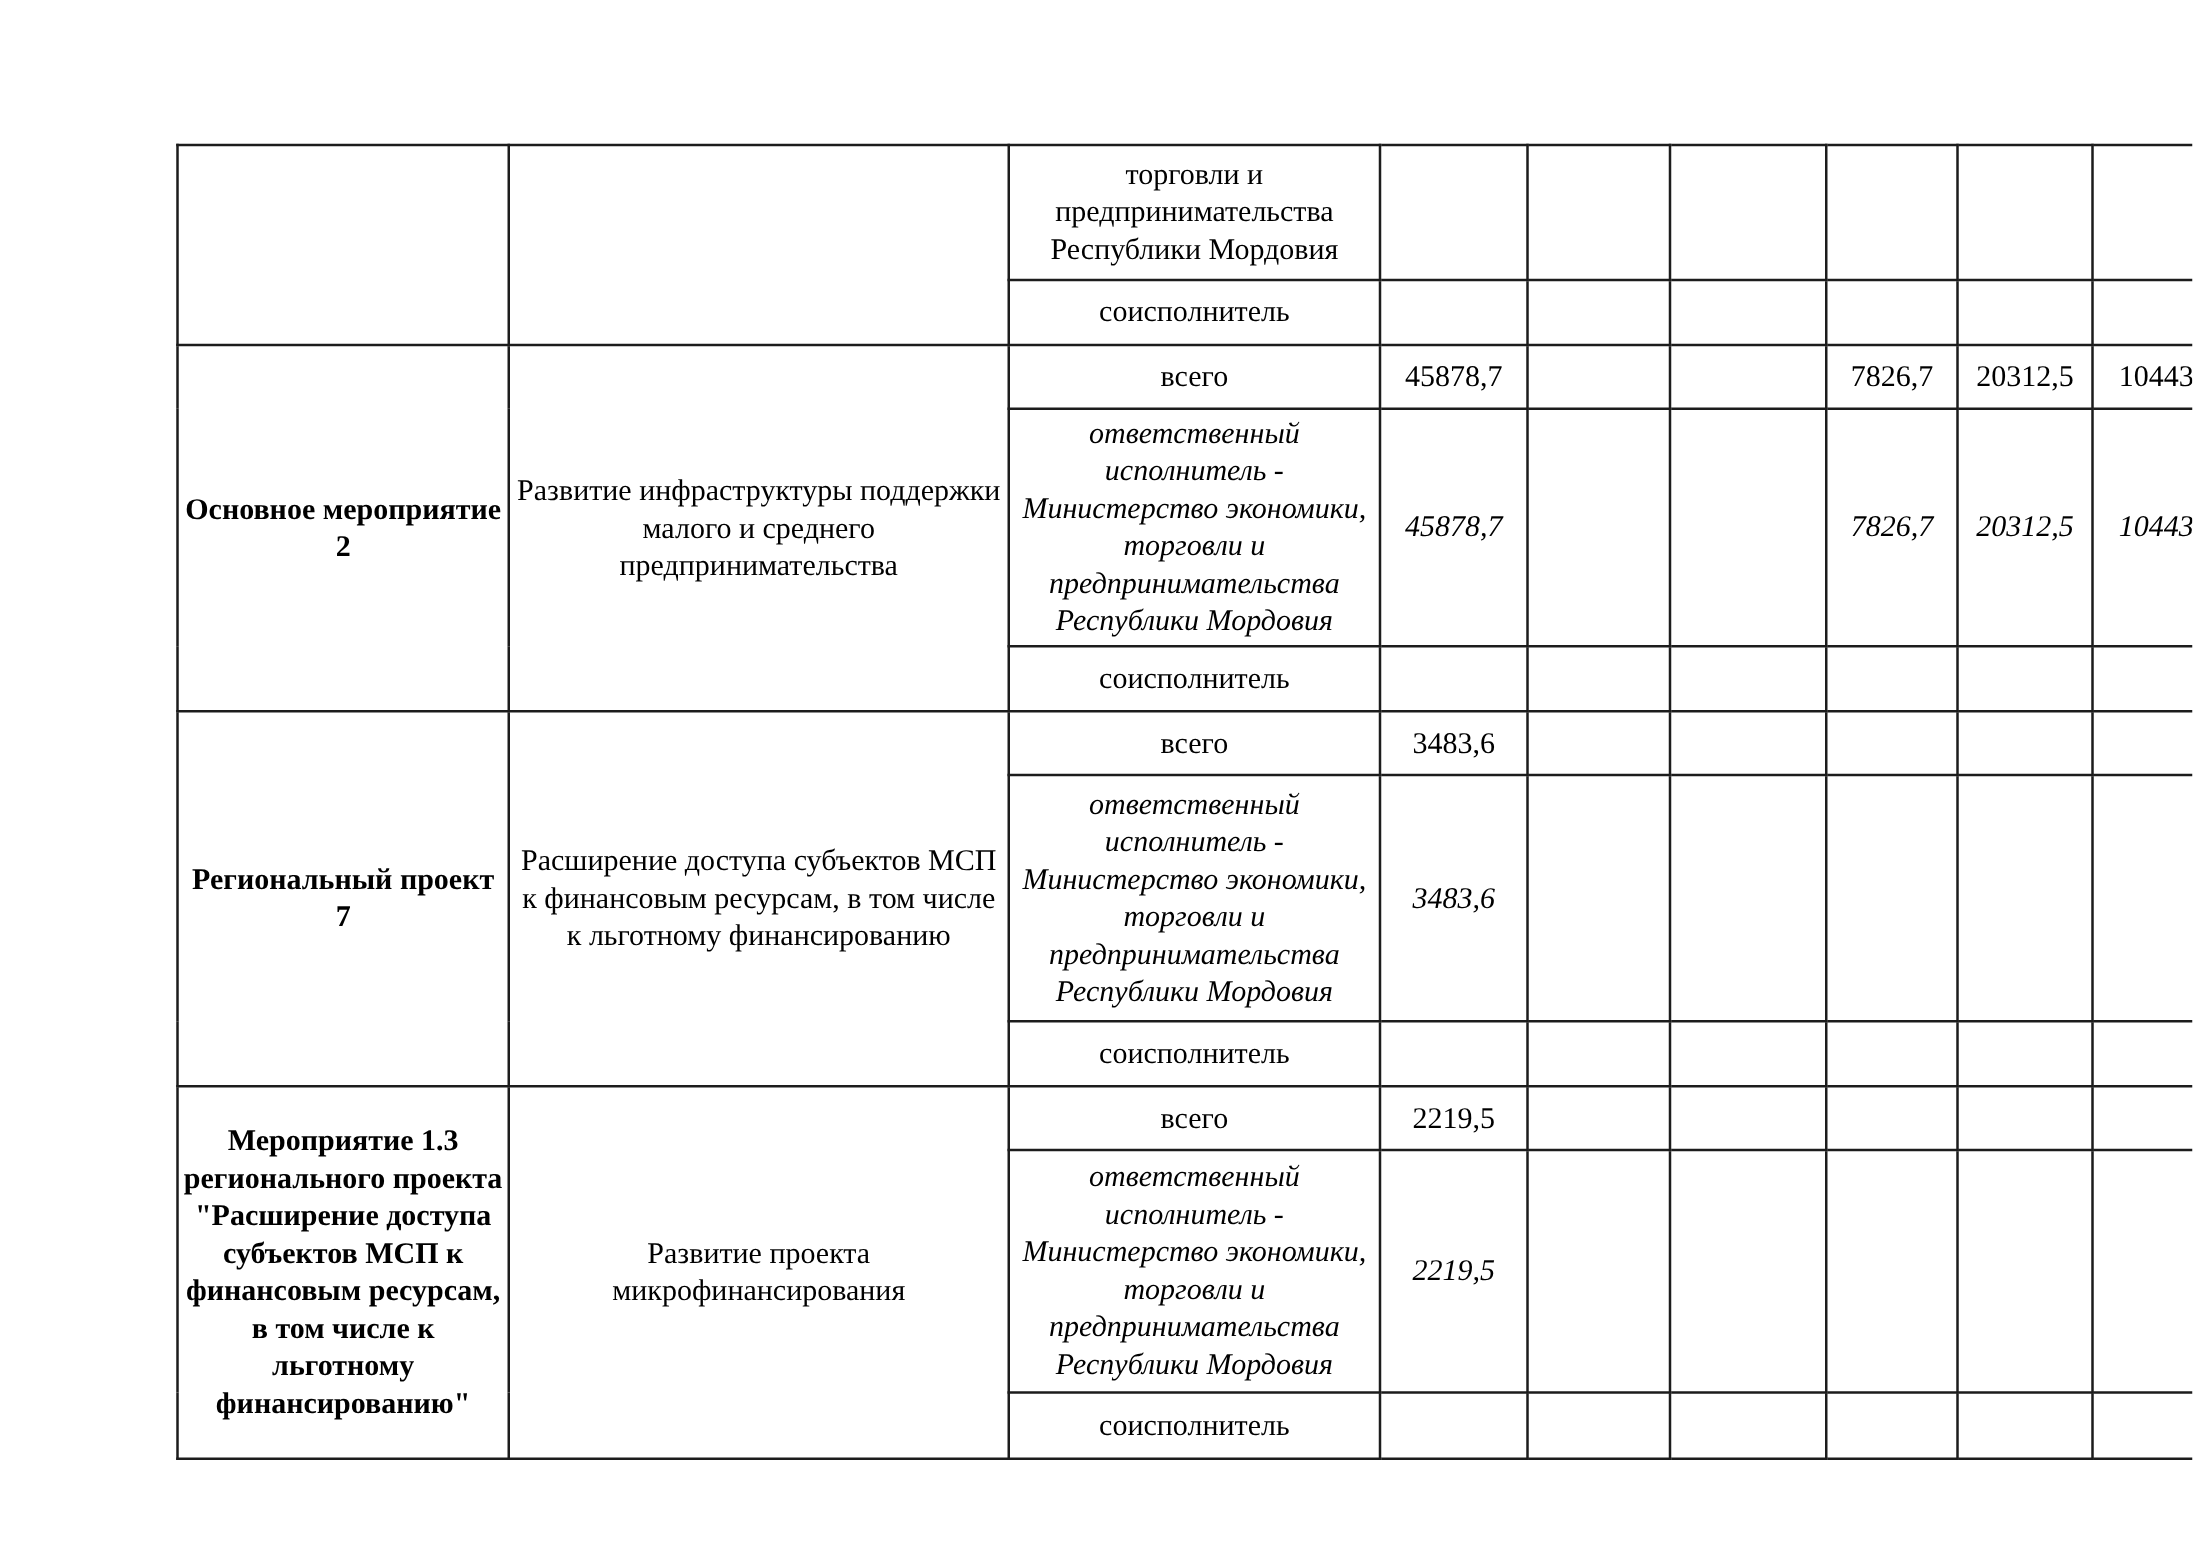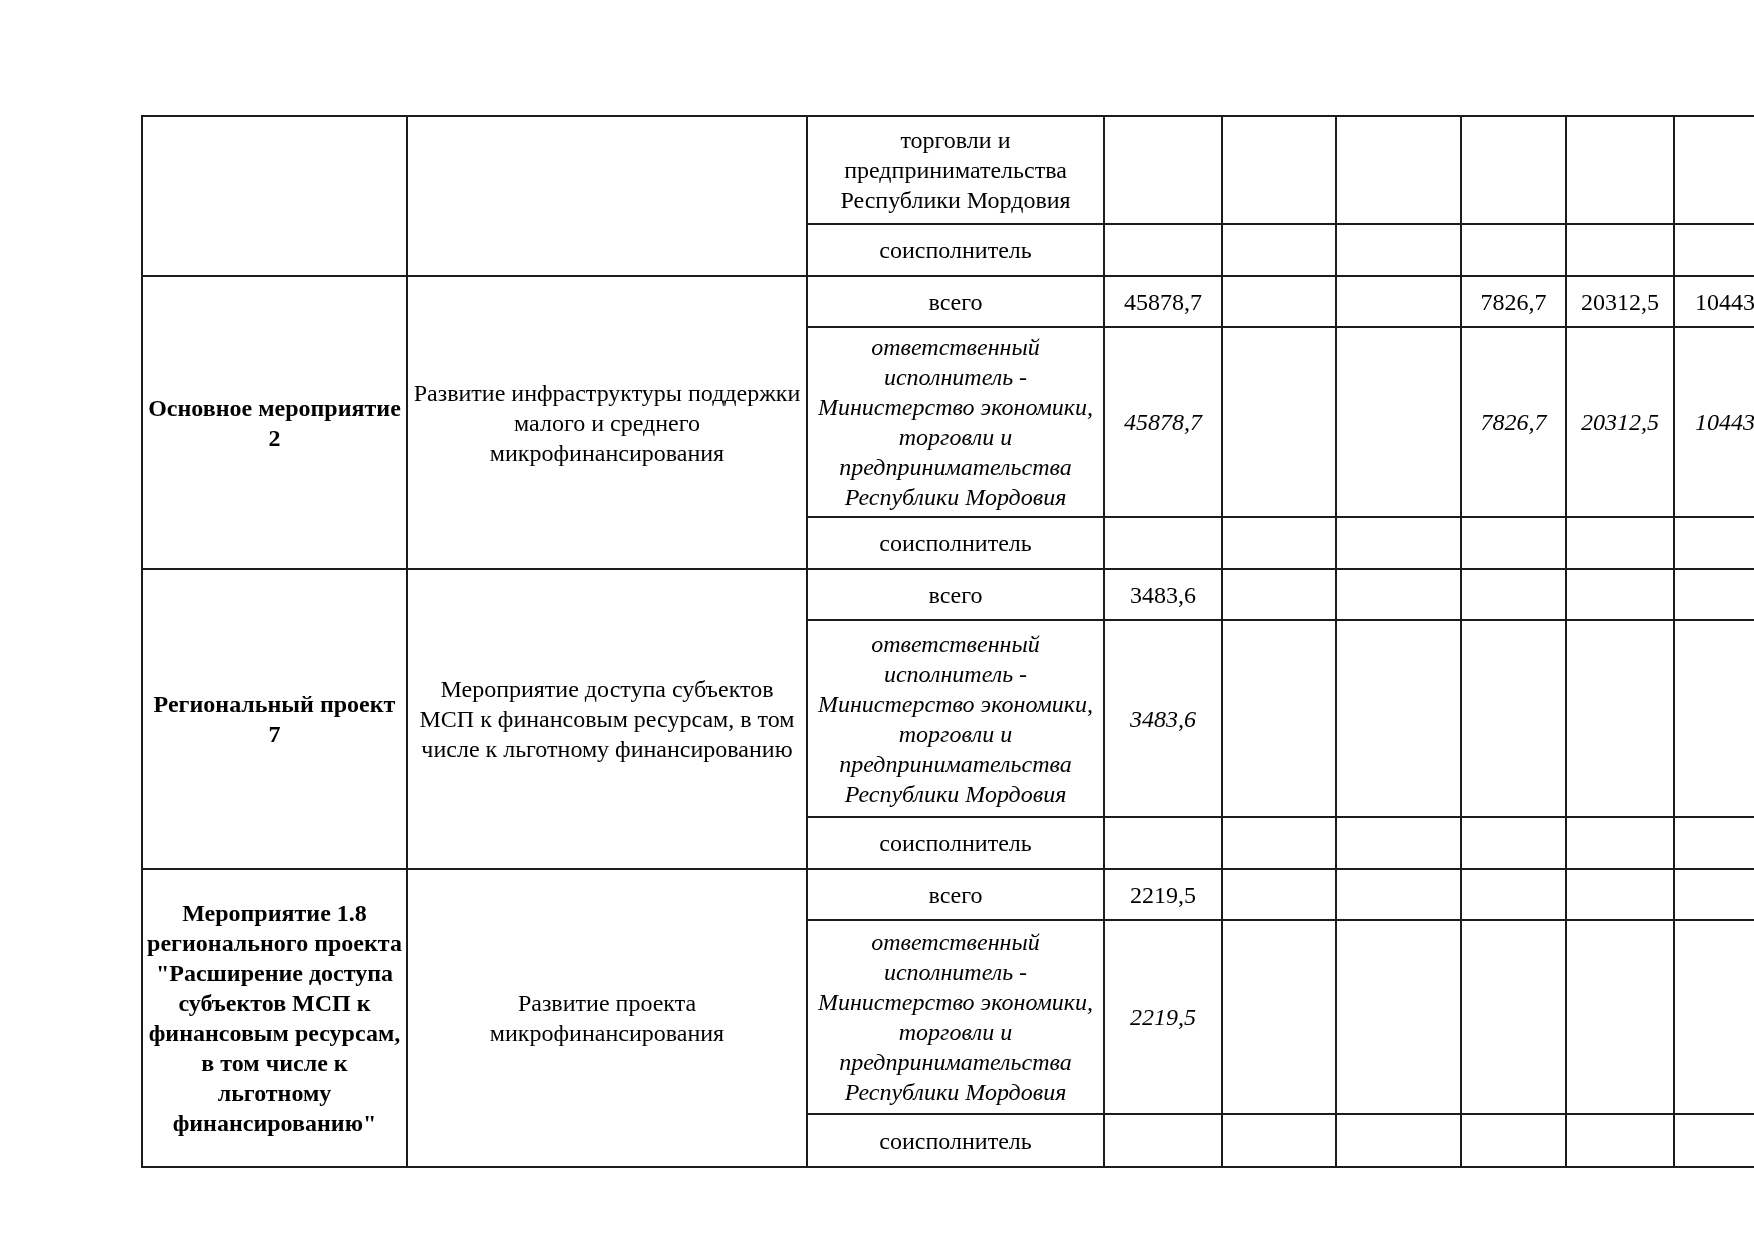--- a/index.html
+++ b/index.html
@@ -94,21 +94,21 @@
       <td></td>
       <td></td>
       <td></td>
       <td></td>
       <td></td>
       <td></td>
     </tr>
 
     <tr class="r-total">
       <td rowspan="3" class="blockcell">Основное мероприятие 2</td>
-      <td rowspan="3" class="desccell">Развитие инфраструктуры поддержки малого и среднего микрофинансирования</td>
+      <td rowspan="3" class="desccell">Развитие инфраструктуры поддержки малого и среднего предпринимательства</td>
       <td>всего</td>
       <td>45878,7</td>
       <td></td>
       <td></td>
       <td>7826,7</td>
       <td>20312,5</td>
       <td>10443,5</td>
     </tr>
     <tr class="r-exec">
       <td class="topcell">ответственный исполнитель - Министерство экономики, торговли и предпринимательства Республики Мордовия</td>
@@ -124,21 +124,21 @@
       <td></td>
       <td></td>
       <td></td>
       <td></td>
       <td></td>
       <td></td>
     </tr>
 
     <tr class="r-total">
       <td rowspan="3" class="blockcell">Региональный проект 7</td>
-      <td rowspan="3" class="desccell">Мероприятие доступа субъектов МСП к финансовым ресурсам, в том числе к льготному финансированию</td>
+      <td rowspan="3" class="desccell">Расширение доступа субъектов МСП к финансовым ресурсам, в том числе к льготному финансированию</td>
       <td>всего</td>
       <td>3483,6</td>
       <td></td>
       <td></td>
       <td></td>
       <td></td>
       <td></td>
     </tr>
     <tr class="r-exec2">
       <td class="topcell">ответственный исполнитель - Министерство экономики, торговли и предпринимательства Республики Мордовия</td>
@@ -153,21 +153,21 @@
       <td>соисполнитель</td>
       <td></td>
       <td></td>
       <td></td>
       <td></td>
       <td></td>
       <td></td>
     </tr>
 
     <tr class="r-total">
-      <td rowspan="3" class="blockcell">Мероприятие 1.8 регионального проекта "Расширение доступа субъектов МСП к финансовым ресурсам, в том числе к льготному финансированию"</td>
+      <td rowspan="3" class="blockcell">Мероприятие 1.3 регионального проекта "Расширение доступа субъектов МСП к финансовым ресурсам, в том числе к льготному финансированию"</td>
       <td rowspan="3" class="desccell">Развитие проекта микрофинансирования</td>
       <td>всего</td>
       <td>2219,5</td>
       <td></td>
       <td></td>
       <td></td>
       <td></td>
       <td></td>
     </tr>
     <tr class="r-exec4">

